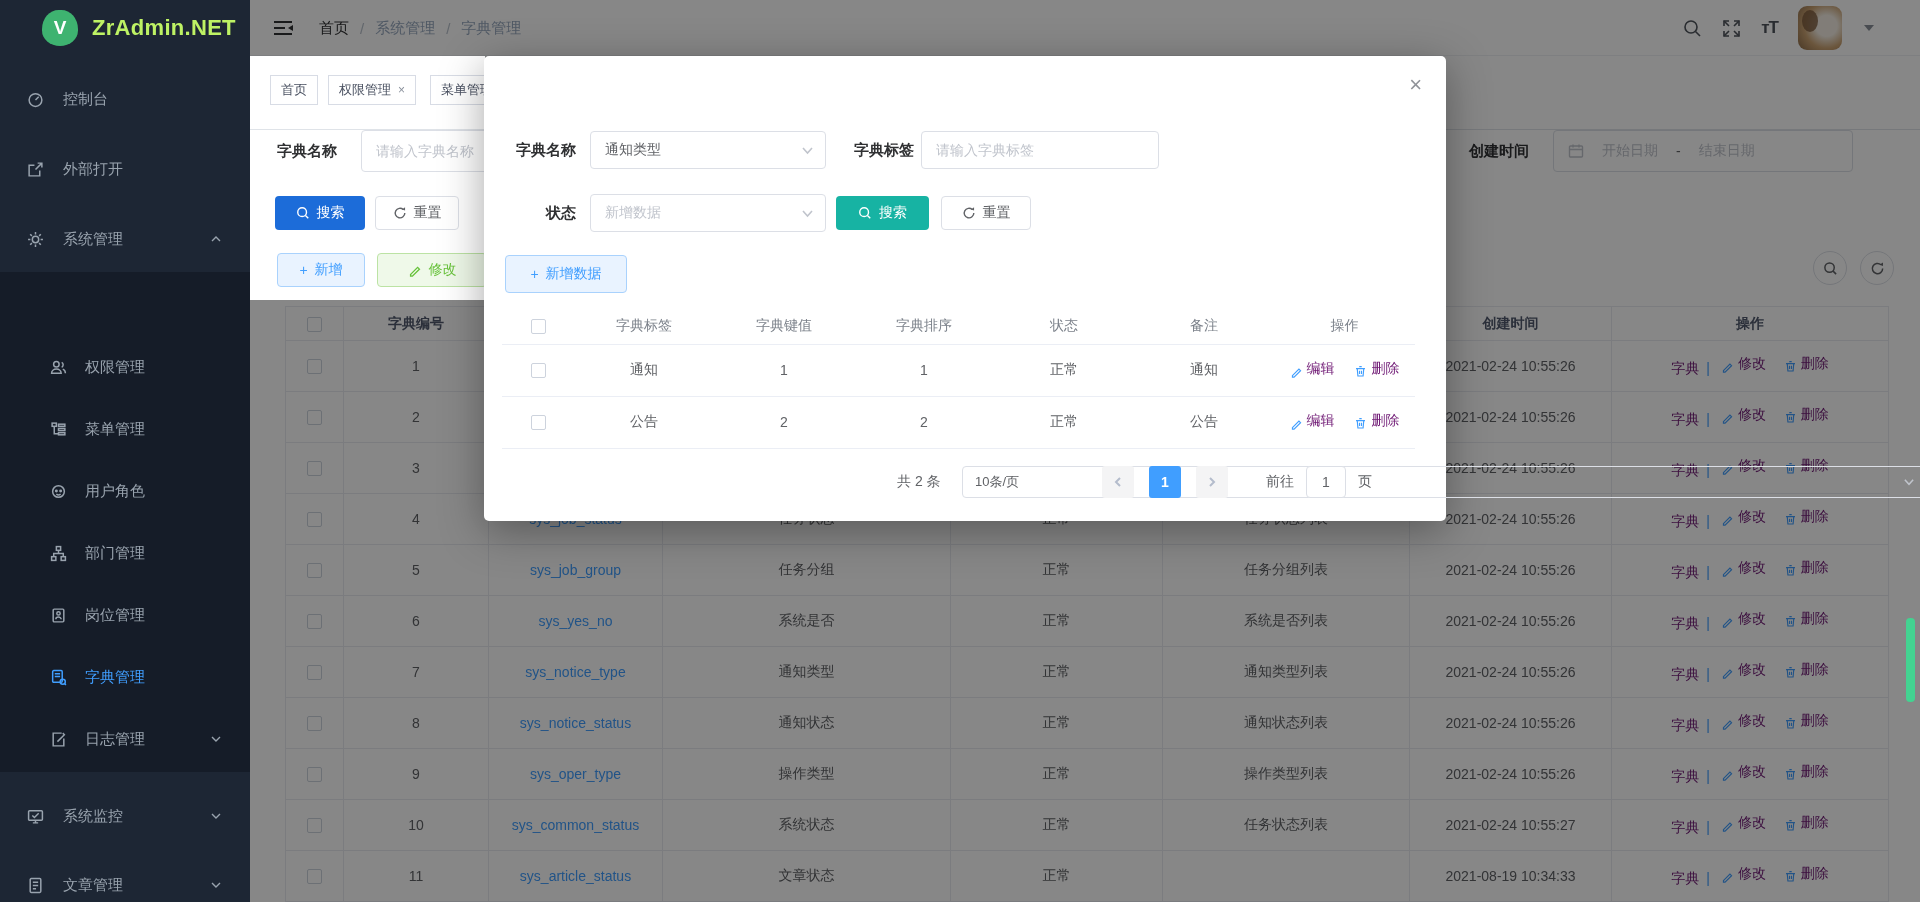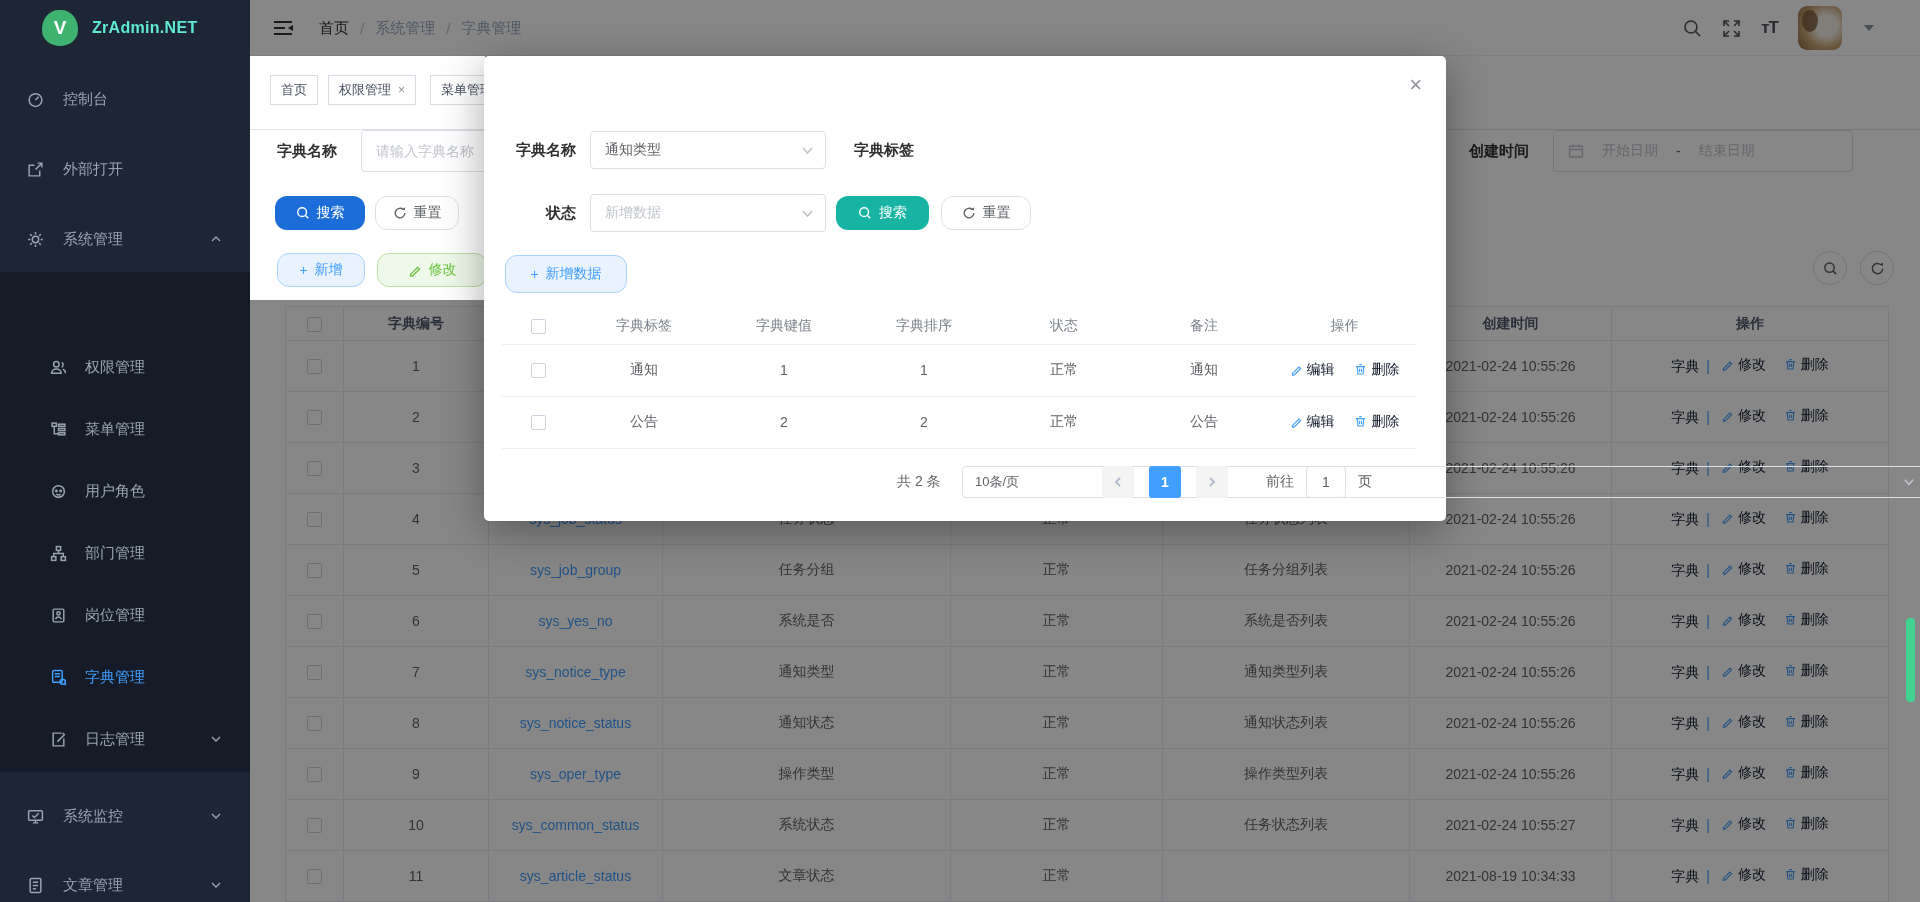--- a/index.html
+++ b/index.html
@@ -4,21 +4,21 @@
 <style>
   * { box-sizing: border-box; margin: 0; padding: 0; }
   html,body { width:1920px; height:902px; }
   body { font-family:"Liberation Sans","DejaVu Sans",sans-serif; background:#fff; overflow:hidden; }
   #stage { position:relative; width:1920px; height:902px; background:#fff; overflow:hidden; }
 
   
   #sidebar { position:absolute; left:0; top:0; width:250px; height:902px; background:#1d2634; z-index:10; }
   .logo-row { position:absolute; left:0; top:0; width:250px; height:56px; display:flex; align-items:center; padding-left:42px; }
   .logo-mark { width:36px; height:36px; background:#3eb370; border-radius:48% 48% 52% 52% / 55% 55% 45% 45%; display:flex; align-items:center; justify-content:center; color:#fff; font-weight:bold; font-size:19px; }
-  .logo-text { color:#5eead4; font-size:16px; font-weight:bold; margin-left:14px; letter-spacing:.3px; }
+  .logo-text { color:#bef264; font-size:22px; font-weight:bold; margin-left:14px; letter-spacing:.3px; }
   .submenu-bg { position:absolute; left:0; top:272px; width:250px; height:500px; background:#151c28; }
   .side-item { position:absolute; left:0; width:284px; height:62px; display:flex; align-items:center; color:#99a3ae; font-size:15px; cursor:pointer; }
   .side-item .mi { position:absolute; left:27px; width:17px; height:17px; }
   .side-item.sub .mi { left:50px; }
   .side-item .side-label { position:absolute; left:63px; }
   .side-item.sub .side-label { left:85px; }
   .side-item.active { color:#409eff; }
   .side-item svg { stroke:currentColor; fill:none; stroke-width:1.4; }
   .chev-side { position:absolute; left:210px; width:12px; height:12px; stroke:#99a3ae; fill:none; stroke-width:1.6; }
 
@@ -41,39 +41,39 @@
   .tag-tab { position:absolute; top:19px; height:30px; border:1px solid #d8dce5; background:#fff; color:#495060; font-size:13px; display:flex; align-items:center; padding:0 10px; gap:7px; cursor:pointer; }
   .tab-close { font-size:12px; color:#8a919c; cursor:pointer; line-height:1; }
 
   
   #query { position:absolute; left:250px; top:130px; width:1670px; height:176px; background:#fff; z-index:1; }
   .flabel { position:absolute; font-size:15px; font-weight:bold; color:#303133; height:32px; line-height:32px; }
   .inputbox { position:absolute; height:42px; border:1px solid #dcdfe6; border-radius:4px; background:#fff; font-size:14px; color:#606266; padding:0 14px; width:240px; }
   .inputbox::placeholder { color:#c0c4cc; }
   .daterange { position:absolute; height:42px; border:1px solid #dcdfe6; border-radius:4px; background:#fff; display:flex; align-items:center; padding:0 14px; gap:18px; font-size:14px; color:#c0c4cc; }
   .cal-ic { width:16px; height:16px; stroke:#c0c4cc; fill:none; stroke-width:1.4; }
-  .btn { position:absolute; height:34px; border-radius:12px; font-size:14px; display:flex; align-items:center; justify-content:center; gap:7px; cursor:pointer; border:1px solid transparent; }
+  .btn { position:absolute; height:34px; border-radius:4px; font-size:14px; display:flex; align-items:center; justify-content:center; gap:7px; cursor:pointer; border:1px solid transparent; }
   .btn svg { width:14px; height:14px; fill:none; stroke-width:1.6; }
   .btn-primary { background:#1c6cd9; color:#fff; }
   .btn-primary svg { stroke:#fff; }
   .btn-default { background:#fff; border-color:#dcdfe6; color:#606266; }
   .btn-default svg { stroke:#606266; }
   .btn-plain-blue { background:#e9f3ff; border-color:#a9d2fd; color:#409eff; }
   .btn-plain-green { background:#eff9e9; border-color:#bce3a4; color:#67c23a; }
   .round-btn { position:absolute; width:34px; height:34px; border-radius:50%; border:1px solid #dcdfe6; background:#fff; display:flex; align-items:center; justify-content:center; cursor:pointer; }
   .round-btn svg { width:15px; height:15px; stroke:#606266; fill:none; stroke-width:1.6; }
 
   
   #maintable { position:absolute; left:285px; top:306px; width:1603px; z-index:1; }
   #maintable table { width:100%; border-collapse:collapse; table-layout:fixed; font-size:14px; }
   #maintable th { height:34px; border:1px solid #e9ebf0; color:#515a6e; font-weight:bold; background:#fff; }
   #maintable td { height:51px; border:1px solid #e9ebf0; color:#606266; text-align:center; }
   .cb { display:inline-block; width:15px; height:15px; border:1px solid #cdd3dd; border-radius:2px; background:#fff; vertical-align:middle; cursor:pointer; }
   .link { color:#409eff; cursor:pointer; text-decoration:none; }
-  .ops a { color:#0f172a; text-decoration:none; cursor:pointer; display:inline-flex; align-items:center; gap:4px; }
+  .ops a { color:#701a75; text-decoration:none; cursor:pointer; display:inline-flex; align-items:flex-end; gap:4px; }
   .ops .sep { color:#409eff; margin:0 7px; }
   .ops svg { width:13px; height:13px; stroke:#409eff; fill:none; stroke-width:1.4; }
 
   
   .overlay { position:absolute; background:rgba(0,0,0,0.47); z-index:50; pointer-events:none; }
   #ov-top    { left:250px; top:0;     width:1670px; height:56px; }
   #ov-right  { left:485px; top:56px;  width:1435px; height:244px; }
   #ov-bottom { left:250px; top:300px; width:1670px; height:602px; }
 
   #scrollthumb { position:absolute; left:1906px; top:618px; width:9px; height:84px; border-radius:4px; background:#43d391; z-index:60; }
@@ -651,20 +651,21 @@
     <span class="modal-close">×</span>
 
     <span class="m-label" style="left:21px; top:75px">字典名称</span>
     <div class="selectbox" style="left:106px; top:75px">
       <span class="val">通知类型</span>
       <svg class="chev" viewBox="0 0 13 13">
           <polyline points="2,4 6.5,9 11,4"></polyline>
         </svg>
     </div>
     <span class="m-label" style="left:352px; top:75px; width:78px">字典标签</span>
+    <input class="m-input" style="left: 437px; top: 75px;" type="text" placeholder="请输入字典标签">
 
     <span class="m-label" style="left:21px; top:138px">状态</span>
     <div class="selectbox" style="left:106px; top:138px">
       <span class="ph">新增数据</span>
       <svg class="chev" viewBox="0 0 13 13">
           <polyline points="2,4 6.5,9 11,4"></polyline>
         </svg>
     </div>
     <button class="btn btn-teal" style="left:352px; top:140px; width:93px">
       <svg viewBox="0 0 16 16">

